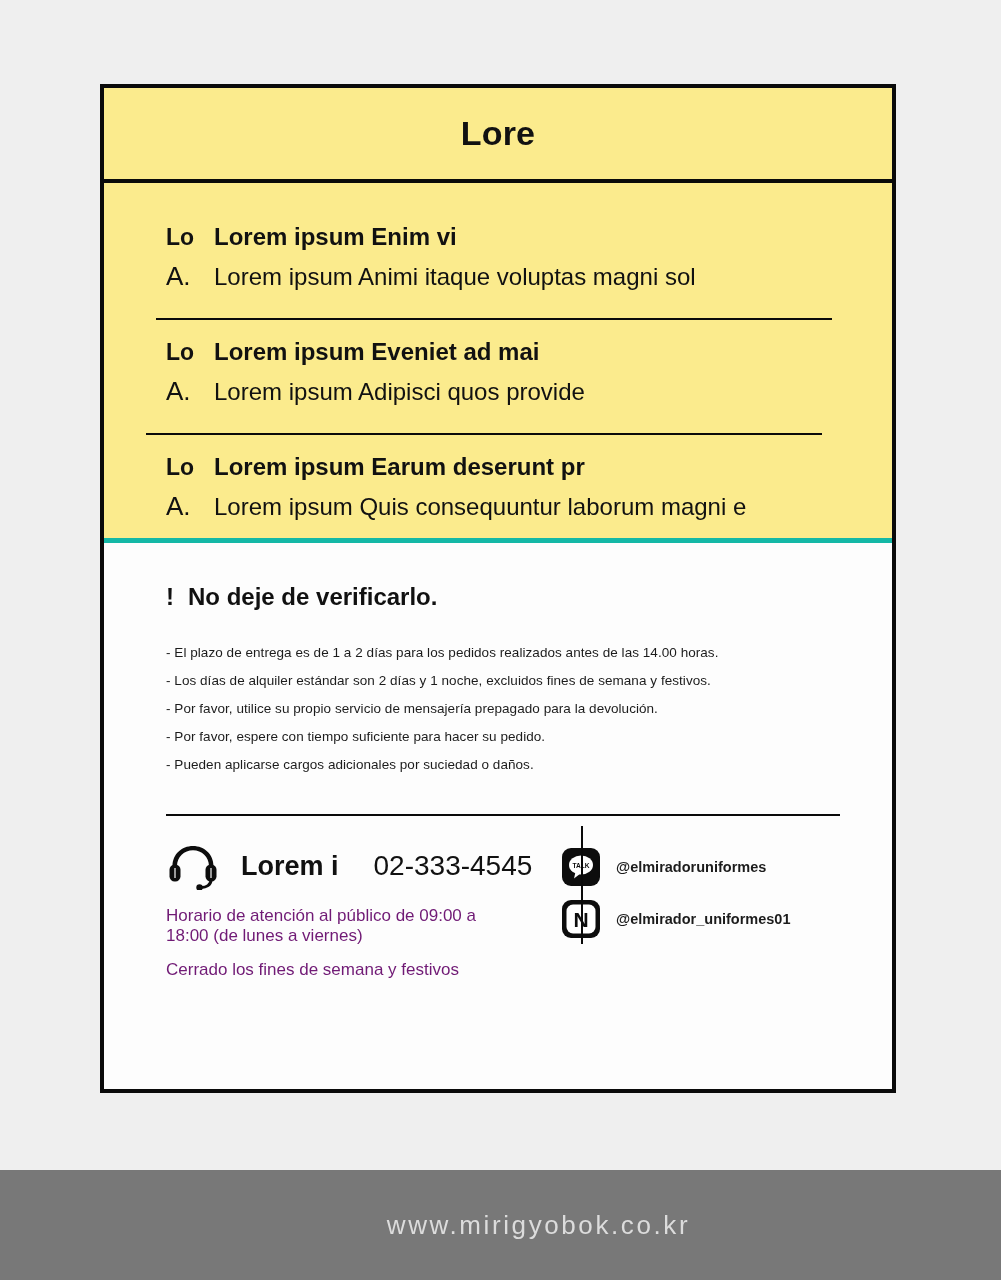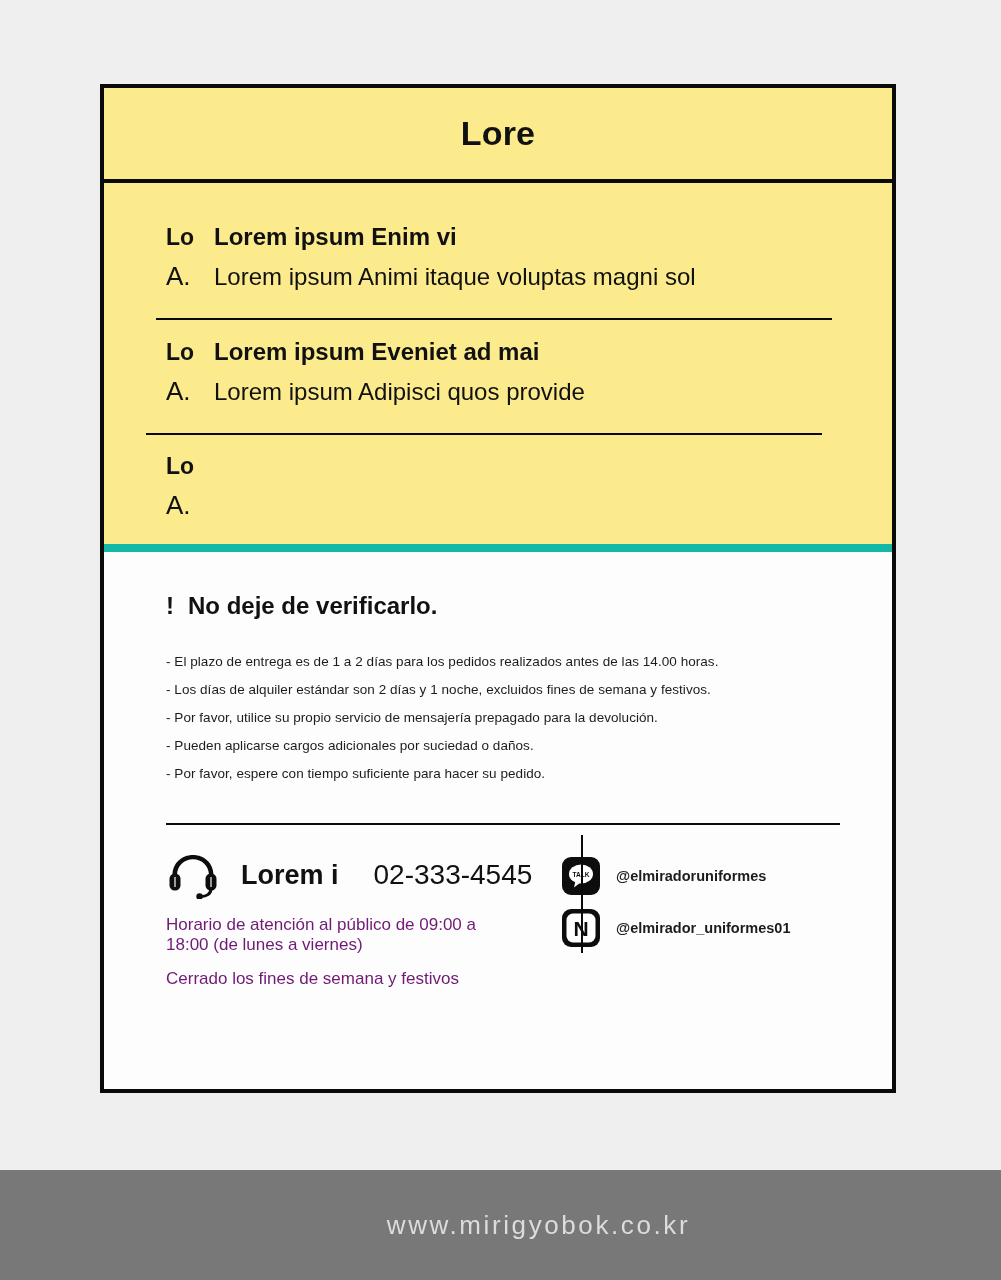--- a/index.html
+++ b/index.html
@@ -40,22 +40,22 @@
   .card-header-title {
     font-size: 34px;
     font-weight: bold;
     color: #111;
     letter-spacing: 0.2px;
   }
 
   
   .qa-section {
     background: #fbeb8d;
-    padding: 22px 0 23px 0;
-    border-bottom: 8px solid #14b8a6;
+    padding: 22px 0 16px 0;
+    border-bottom: 5px solid #14b8a6;
   }
   .qa-block {
     padding: 0 0 0 0;
   }
   .qa-row {
     display: flex;
     align-items: baseline;
     padding: 0 36px 0 62px;
   }
   .qa-row.question {
@@ -265,41 +265,43 @@
         <span class="qa-prefix">A.</span>
         <span class="qa-text">Lorem ipsum Adipisci quos provide</span>
       </div>
     </div>
 
     <div class="qa-divider d2"></div>
 
     <div class="qa-block">
       <div class="qa-row question">
         <span class="qa-prefix">Lo</span>
+        <span class="qa-text">Lorem ipsum Earum deserunt pr</span>
       </div>
       <div class="qa-row answer">
         <span class="qa-prefix">A.</span>
+        <span class="qa-text">Lorem ipsum Quis consequuntur laborum magni e</span>
       </div>
     </div>
 
   </div>
 
   <div class="notice-section">
 
     <div class="notice-title">
       <span class="notice-bang">!</span>
       <span class="notice-title-text">No deje de verificarlo.</span>
     </div>
 
     <div class="notice-list">
       <div class="notice-item">- El plazo de entrega es de 1 a 2 días para los pedidos realizados antes de las 14.00 horas.</div>
       <div class="notice-item">- Los días de alquiler estándar son 2 días y 1 noche, excluidos fines de semana y festivos.</div>
       <div class="notice-item">- Por favor, utilice su propio servicio de mensajería prepagado para la devolución.</div>
+      <div class="notice-item">- Por favor, espere con tiempo suficiente para hacer su pedido.</div>
       <div class="notice-item">- Pueden aplicarse cargos adicionales por suciedad o daños.</div>
-      <div class="notice-item">- Por favor, espere con tiempo suficiente para hacer su pedido.</div>
     </div>
 
     <div class="notice-divider"></div>
 
     <div class="contact-row">
 
       <div class="contact-left">
         <div class="contact-headline">
           <span class="headset-icon">
             <svg viewBox="0 0 54 48" width="54" height="48" xmlns="http://www.w3.org/2000/svg">

